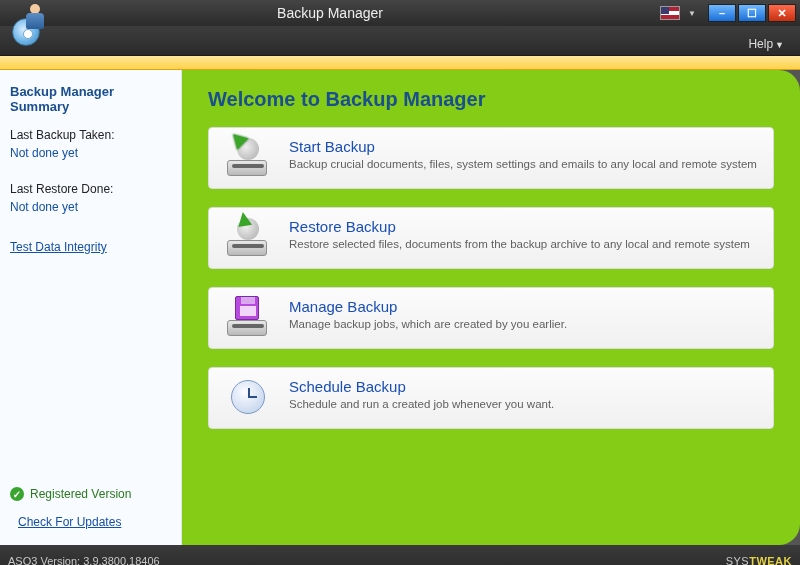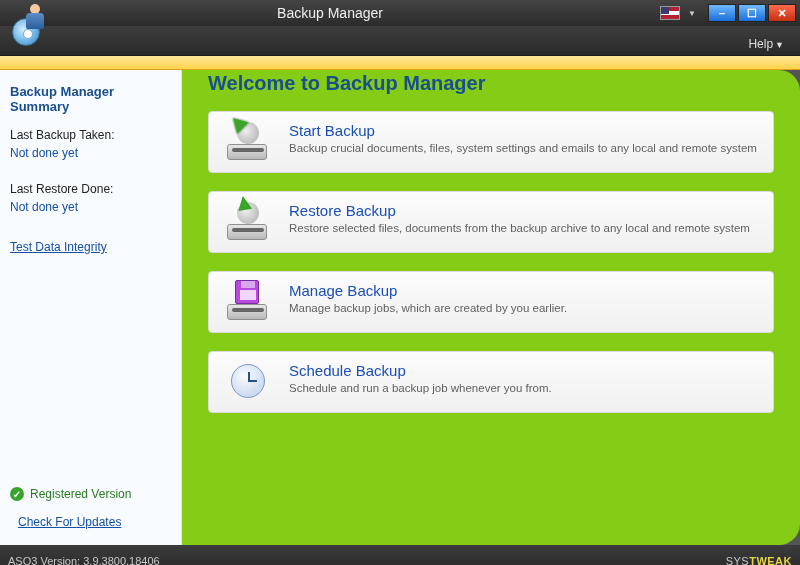--- a/index.html
+++ b/index.html
@@ -43,21 +43,21 @@
   .sidebar .summary-title { color:#1a4f8f; font-weight:600; font-size:13px; margin-bottom:14px;}
   .sidebar .kv { margin-bottom: 4px; color:#222;}
   .sidebar .kv .v { color:#1550a5; margin-top:4px; margin-bottom: 18px;}
   .sidebar .link { color:#1550a5; text-decoration:underline; cursor:pointer; margin-top:4px;}
   .sidebar .spacer { flex:1; }
   .sidebar .reg { display:flex; align-items:center; gap:6px; color:#2a7a1f; margin-bottom:14px;}
   .sidebar .reg .check {width:14px;height:14px;border-radius:50%;background:#3aa52e;color:#fff;display:flex;align-items:center;justify-content:center;font-size:10px;font-weight:bold;}
   .sidebar .updates { color:#1550a5; text-decoration:underline; cursor:pointer; margin:0 0 8px 8px;}
 
   
-  .main { flex:1; padding: 2px 26px 10px 26px; overflow:auto;}
+  .main { flex:1; padding: 18px 26px 10px 26px; overflow:auto;}
   .main h1 { color:#1a4f8f; font-size:20px; font-weight:600; margin-bottom:16px;}
   .main .intro { color:#565656; font-size:12px; line-height:1.5; margin-bottom:22px; max-width: 600px;}
 
   .card { border:1px solid #dadcdc; border-radius:4px; background:linear-gradient(#fcfcfc,#f0f0f0); padding:10px 14px; display:flex; align-items:flex-start; gap:18px; margin-bottom:18px; cursor:pointer;}
   .card .icon {width:48px;height:40px;flex:0 0 48px;position:relative;}
   .card .txt .title { color:#1a4eb7; font-size:15px; font-weight:500; margin-bottom:3px;}
   .card .txt .desc { color:#5f5f5f; font-size:11.5px;}
 
   
   .drive-base{position:absolute;left:4px;bottom:2px;width:40px;height:16px;background:linear-gradient(#e8e8e8,#b8b8b8);border:1px solid #8f8f8f;border-radius:3px;}
@@ -169,21 +169,21 @@
         <div class="desc">Manage backup jobs, which are created by you earlier.</div>
       </div>
     </div>
 
     <div class="card">
       <div class="icon ic-schedule">
           <div class="clock"></div>
         </div>
       <div class="txt">
         <div class="title">Schedule Backup</div>
-        <div class="desc">Schedule and run a backup job whenever you from.</div>
+        <div class="desc">Schedule and run a created job whenever you want.</div>
       </div>
     </div>
 
   </div>
 </div>
 
 <div class="statusbar">
   <span>ASO3 Version: 3.9.3800.18406</span>
   <span class="brand"><span>SYS</span><b>TWEAK</b></span>
 </div>

